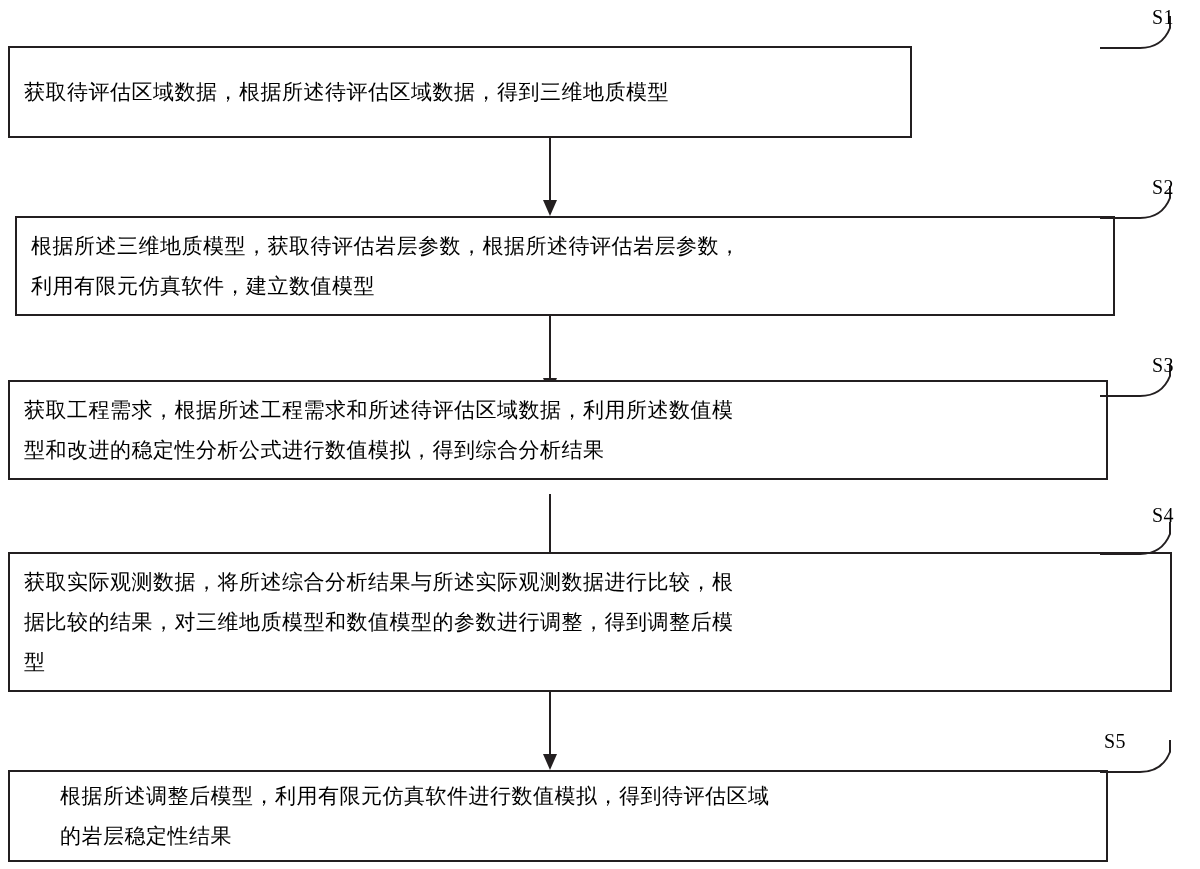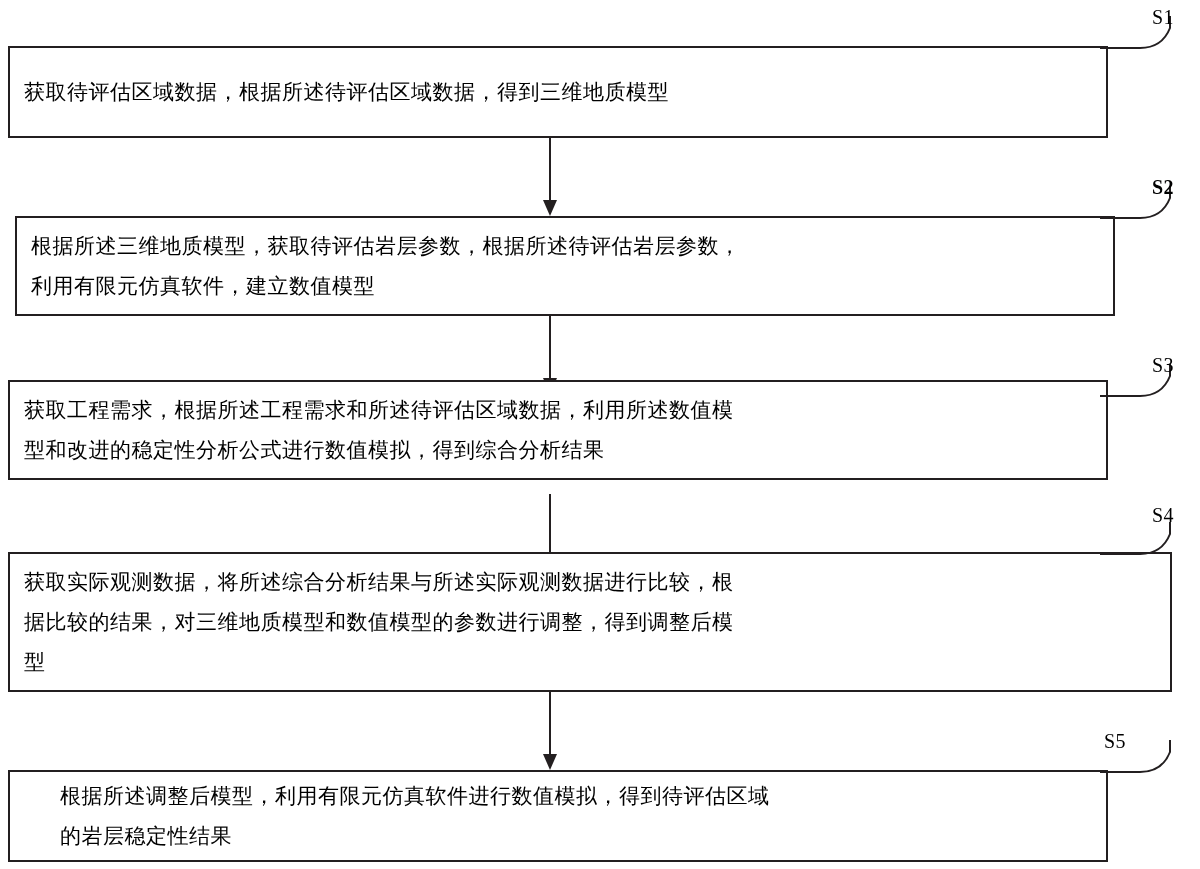--- a/index.html
+++ b/index.html
@@ -46,41 +46,41 @@
   }
   .arrow {
     position: absolute;
   }
 </style>
 </head>
 <body>
 
 <div id="flowchart">
 
-  <div class="step" style="left:8px; top:46px; width:1100px; height:92px;">
+  <div class="step" style="left:8px; top:46px; width:904px; height:92px;">
     <div class="step-text">获取待评估区域数据，根据所述待评估区域数据，得到三维地质模型</div>
   </div>
   <svg class="leader" style="left:1100px; top:10px; width:100px; height:42px;">
     <path d="M0,38 L40,38 Q62,38 70,18 L70,6" fill="none" stroke="#231f20" stroke-width="2"></path>
   </svg>
   <div class="label" style="left:1152px; top:6px;">S1</div>
 
   <svg class="arrow" style="left:530px; top:138px; width:40px; height:78px;">
     <line x1="20" y1="0" x2="20" y2="66" stroke="#231f20" stroke-width="2"></line>
     <polygon points="20,78 13,62 27,62" fill="#231f20"></polygon>
   </svg>
 
   <div class="step" style="left:8px; top:216px; width:1100px; height:100px;margin-left:7px;">
     <div class="step-text">根据所述三维地质模型，获取待评估岩层参数，根据所述待评估岩层参数，
 利用有限元仿真软件，建立数值模型</div>
   </div>
   <svg class="leader" style="left:1100px; top:180px; width:100px; height:42px;">
     <path d="M0,38 L40,38 Q62,38 70,18 L70,6" fill="none" stroke="#231f20" stroke-width="2"></path>
   </svg>
-  <div class="label" style="left:1152px; top:176px;font-weight:bold;">S2</div>
+  <div class="label" style="left:1152px; top:176px;">S2</div>
 
   <svg class="arrow" style="left:530px; top:316px; width:40px; height:78px;">
     <line x1="20" y1="0" x2="20" y2="66" stroke="#231f20" stroke-width="2"></line>
     <polygon points="20,78 13,62 27,62" fill="#231f20"></polygon>
   </svg>
 
   <div class="step" style="left:8px; top:380px; width:1100px; height:100px;">
     <div class="step-text">获取工程需求，根据所述工程需求和所述待评估区域数据，利用所述数值模
 型和改进的稳定性分析公式进行数值模拟，得到综合分析结果</div>
   </div>

